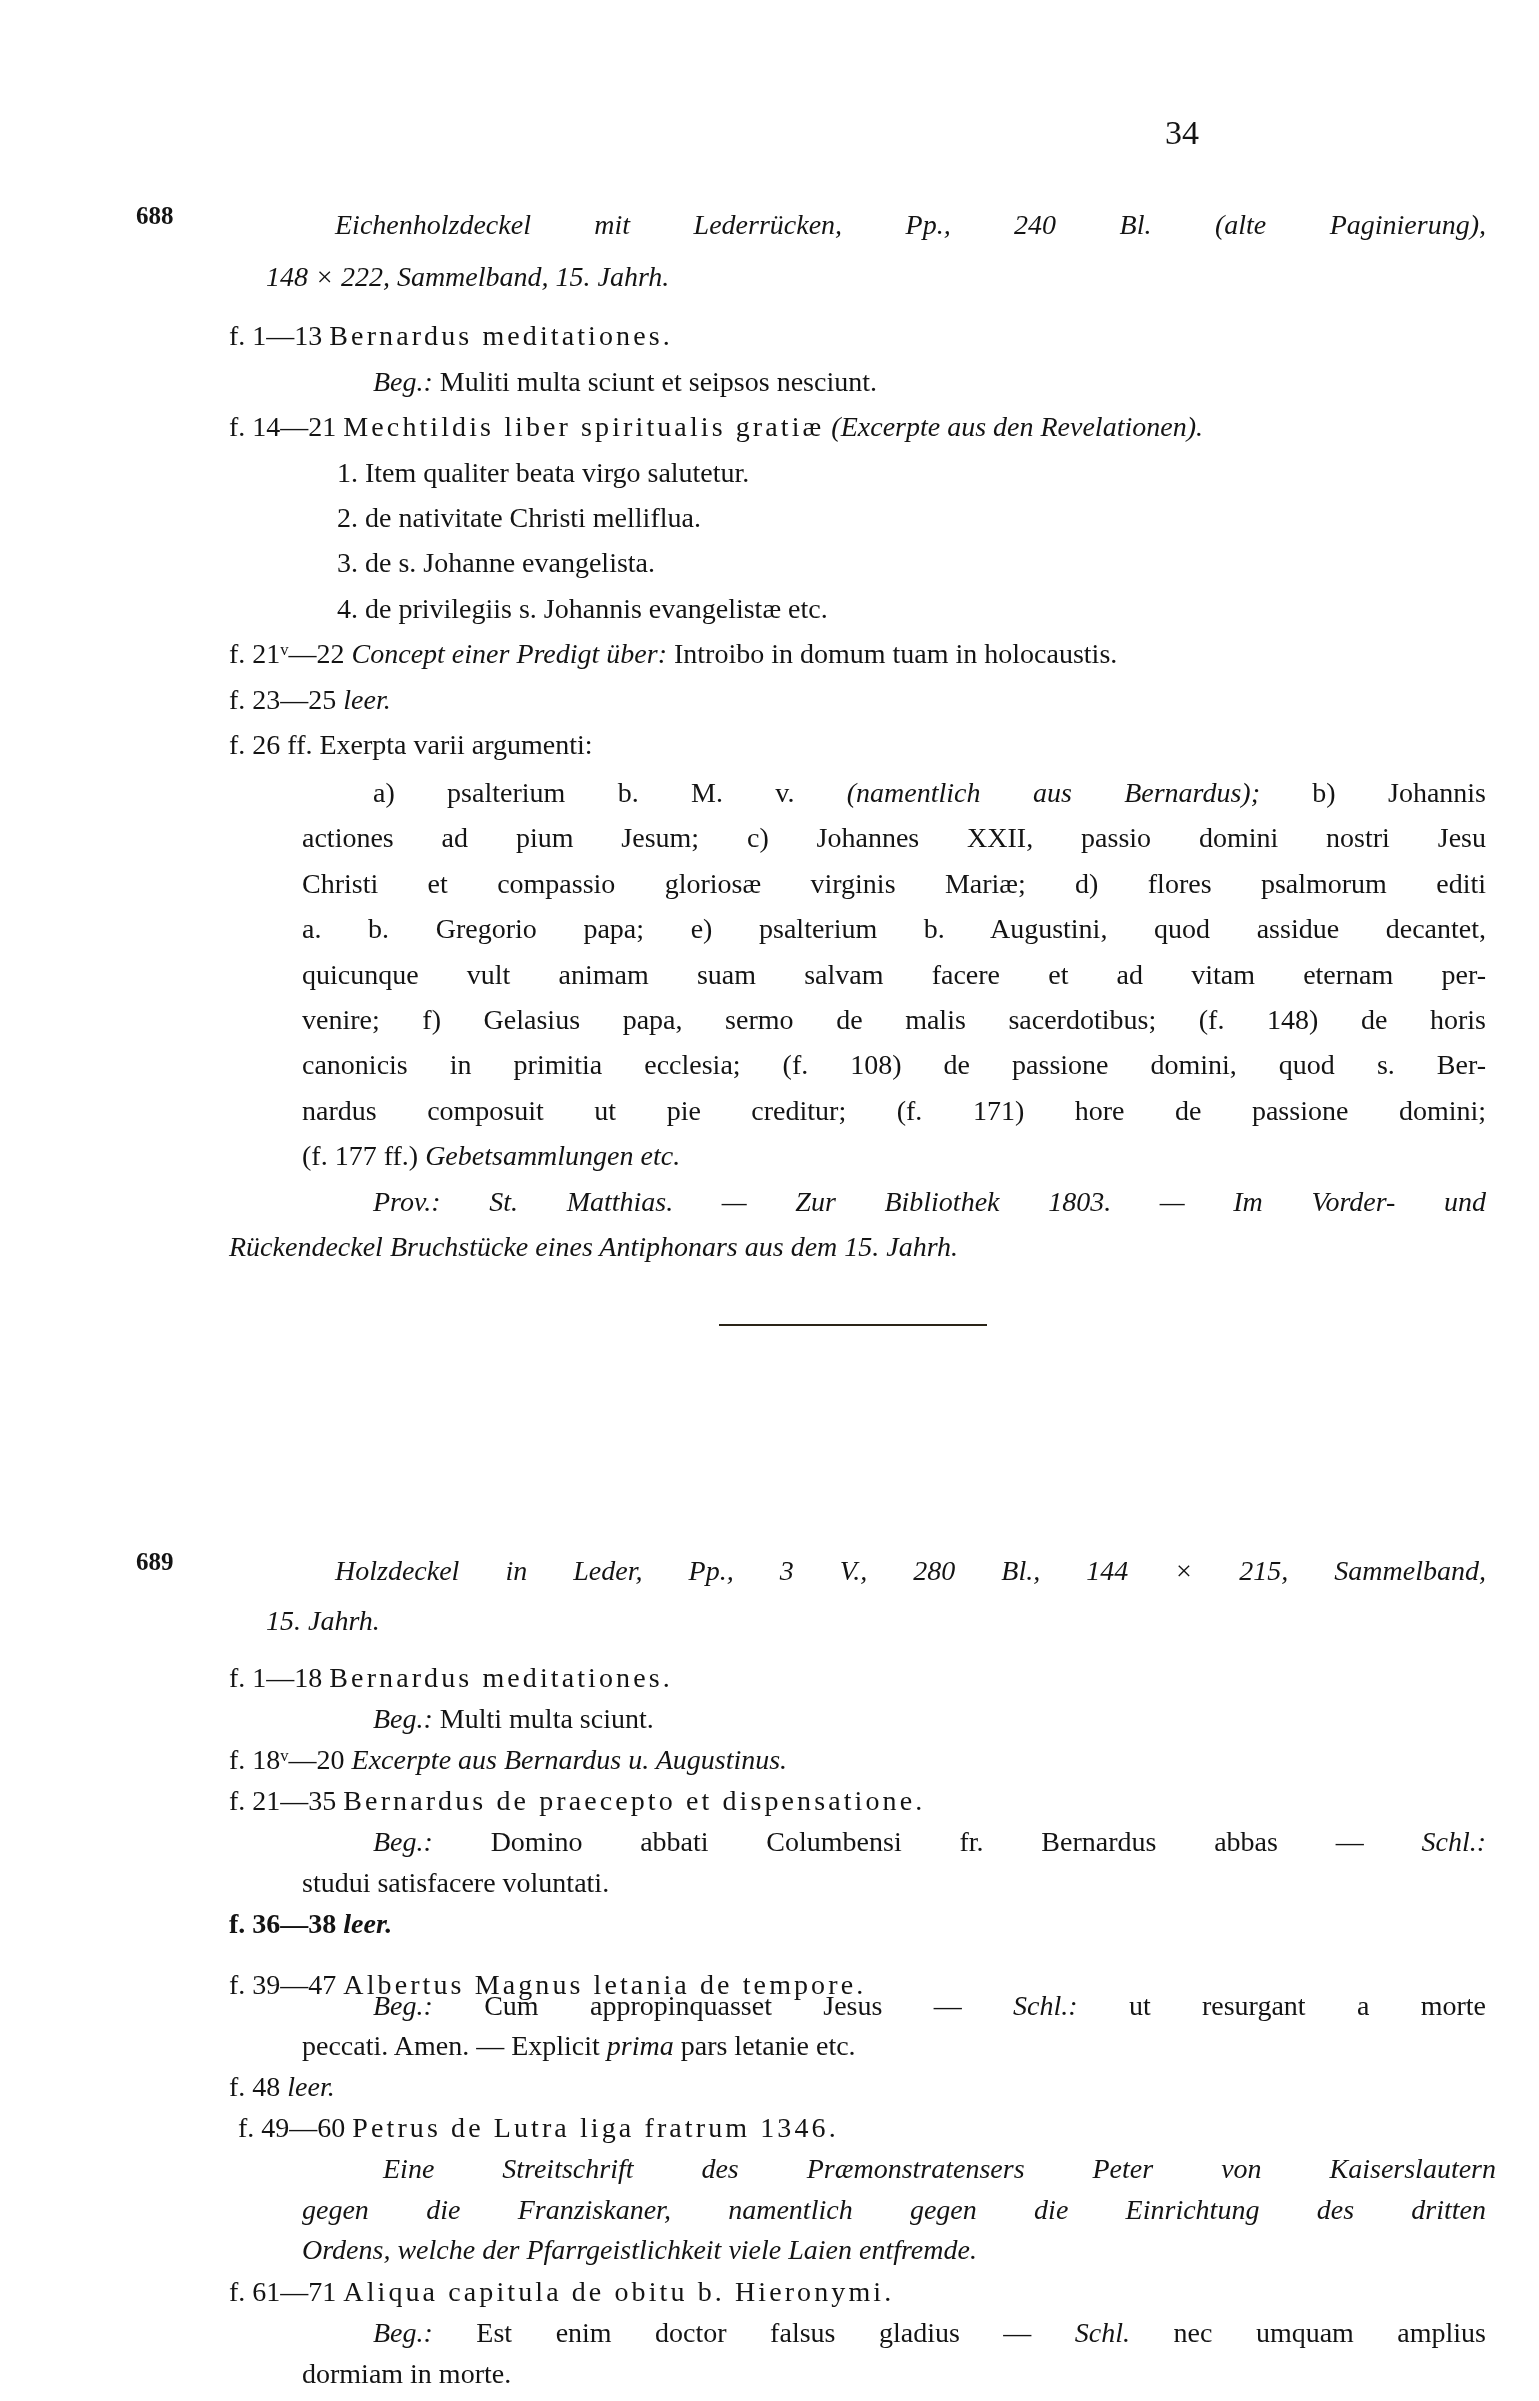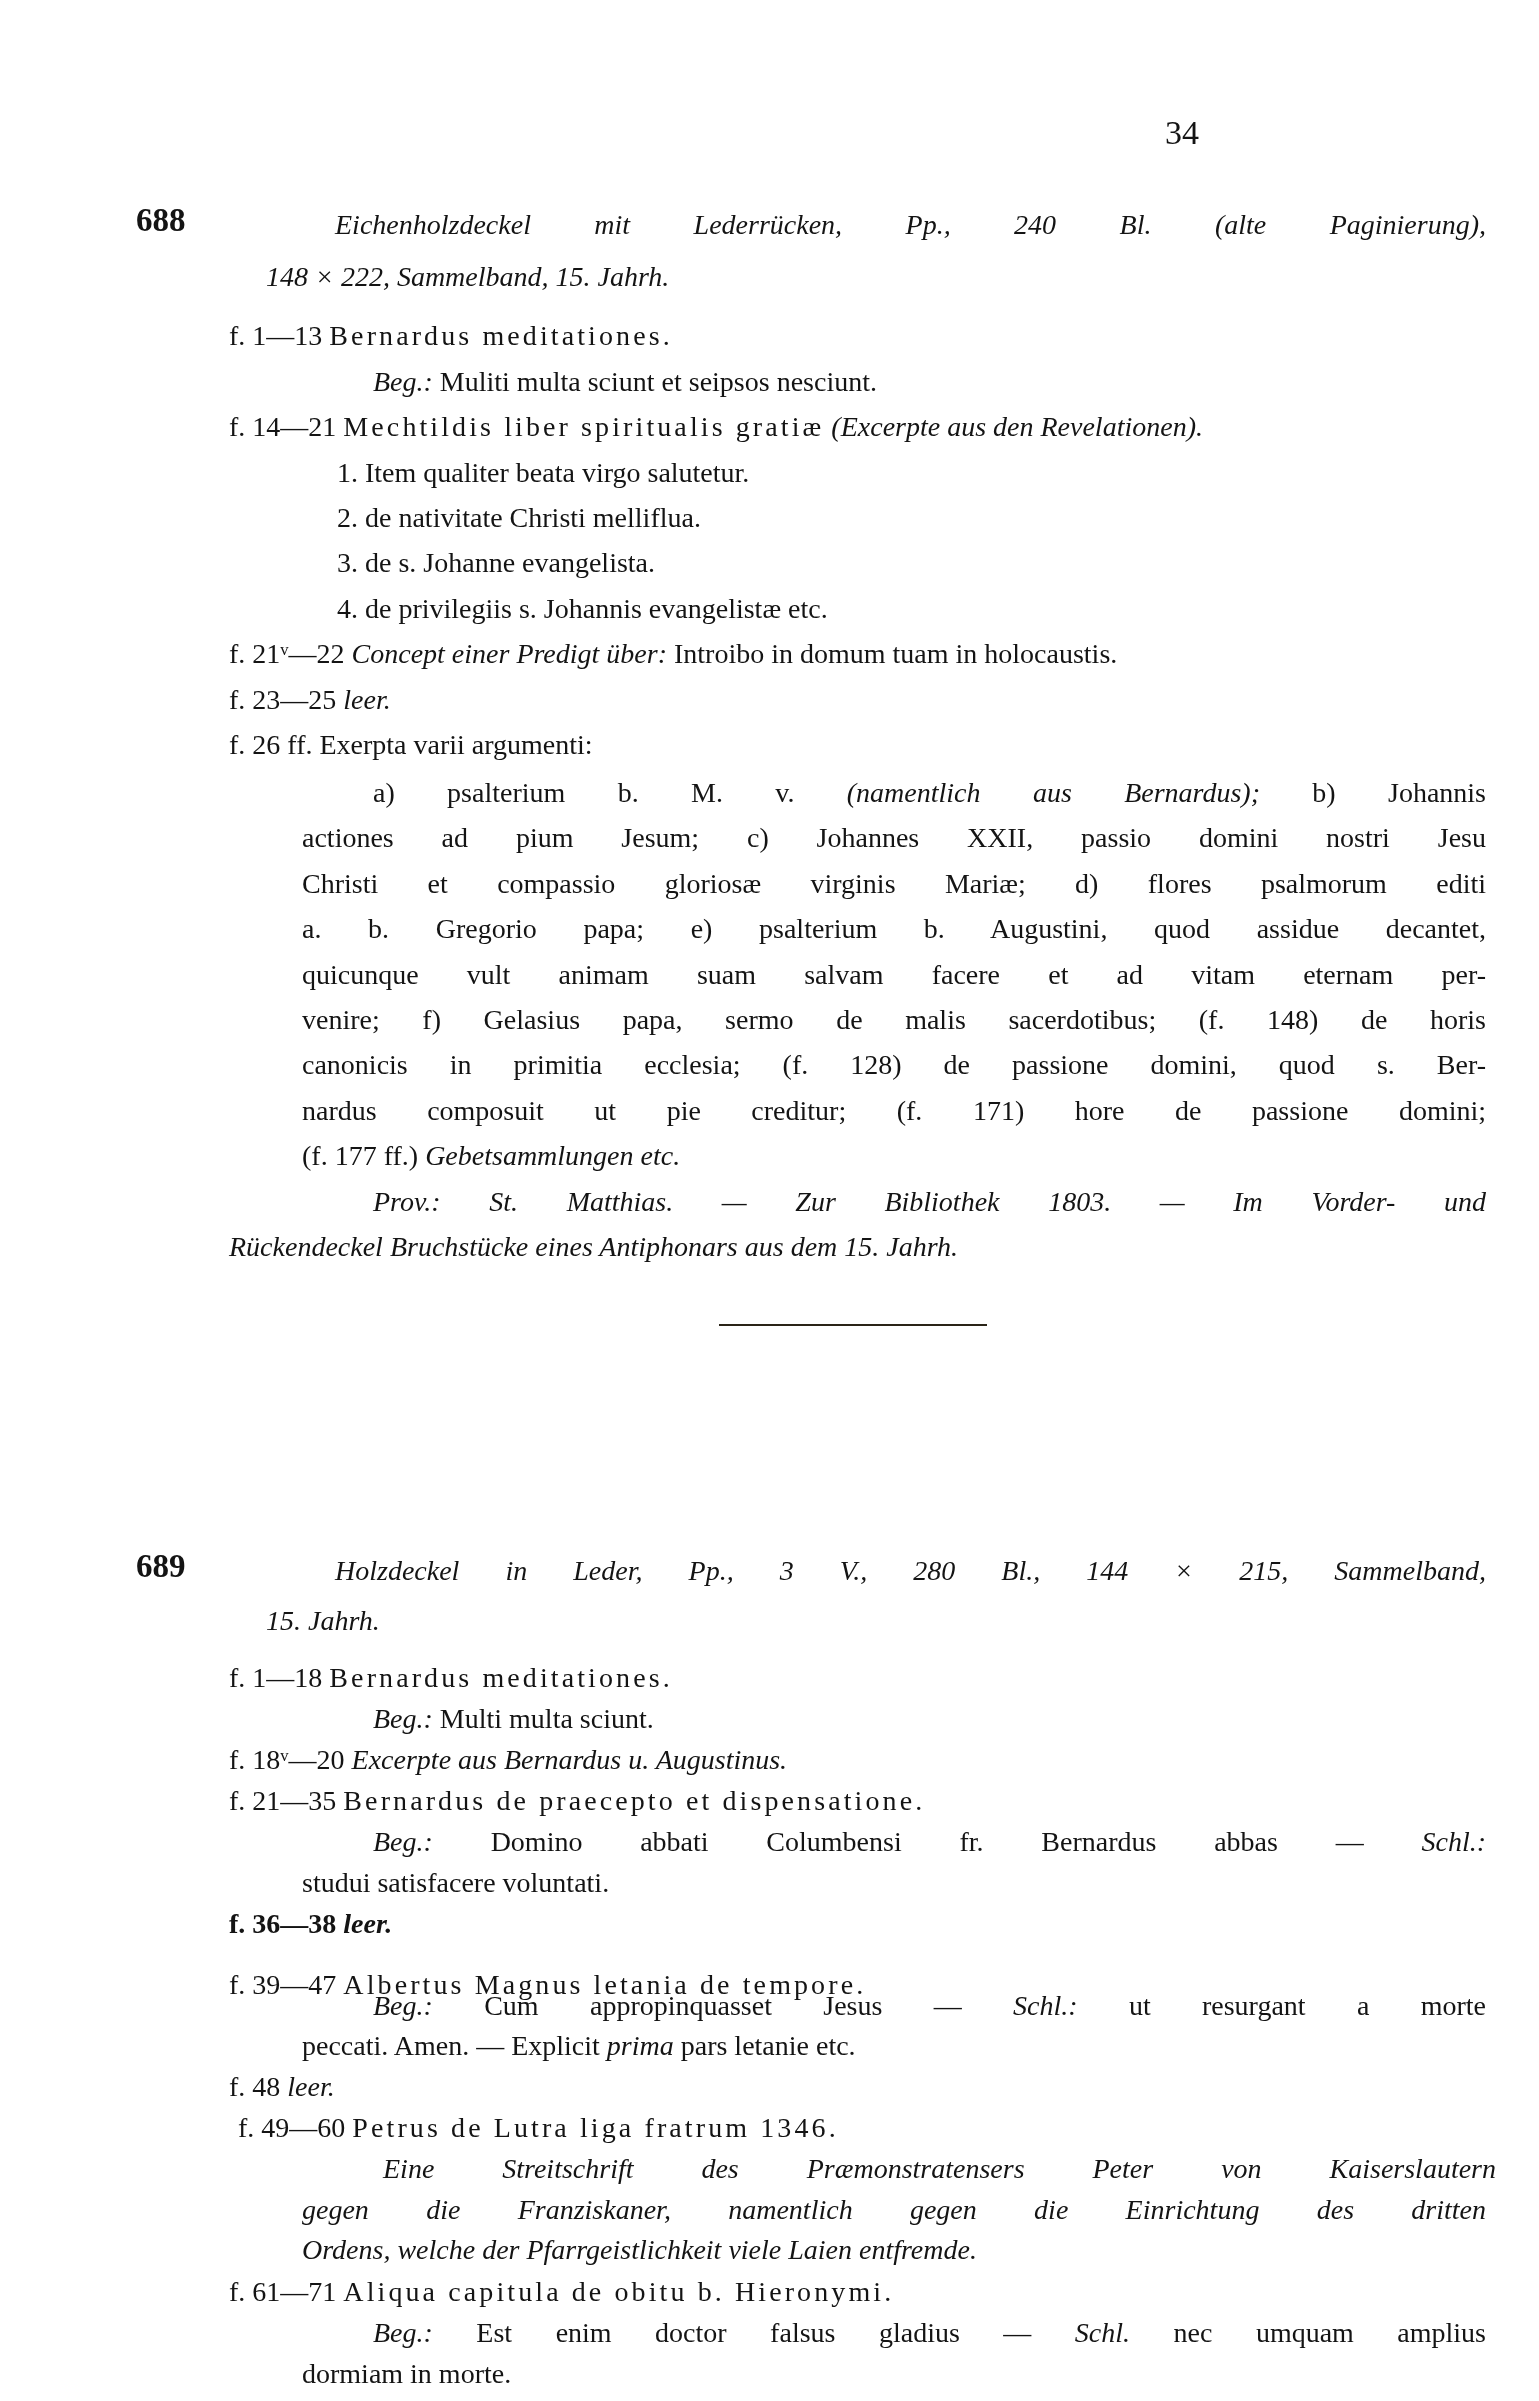--- a/index.html
+++ b/index.html
@@ -1,20 +1,20 @@
 <!DOCTYPE html>
 <html style="font-size:12.3px"><head>
 <meta charset="utf-8">
 <style>
   html, body { margin: 0; padding: 0; background: #ffffff; }
   body { width: 1540px; height: 2401px; position: relative; overflow: hidden;
          font-family: "Liberation Serif", "DejaVu Serif", serif; color: #141414; }
   .page-num { position: absolute; top: 114px; left: 0; width: 1540px; text-align: center;
               padding-left: 824px; box-sizing: border-box; font-size: 34px; }
-  .entry-no { position: absolute; left: 136px; font-size: 33px; font-weight: bold; }
+  .entry-no { position: absolute; left: 136px; font-size: 25px; font-weight: bold; }
   .line { position: absolute; font-size: 28px; line-height: 45px; white-space: nowrap; }
   .just { text-align: justify; text-align-last: justify; white-space: normal; }
   i, .it { font-style: italic; }
   .sp { letter-spacing: 3.1px; }
   .divider { position: absolute; left: 719px; top: 1324px; width: 268px; height: 2.3px; background: #2a2418; }
 </style>
 </head>
 <body>
 
 <div class="page-num">34</div>
@@ -56,21 +56,21 @@
 <div class="line just" style="top:770px; left:373px; width:1113px">
   <span>a) psalterium b. M. v.</span>
   <i>(namentlich aus Bernardus);</i>
   <span>b) Johannis</span>
 </div>
 <div class="line just" style="top:815px; left:302px; width:1184px">actiones ad pium Jesum; c) Johannes XXII, passio domini nostri Jesu</div>
 <div class="line just" style="top:861px; left:302px; width:1184px">Christi et compassio gloriosæ virginis Mariæ; d) flores psalmorum editi</div>
 <div class="line just" style="top:906px; left:302px; width:1184px">a. b. Gregorio papa; e) psalterium b. Augustini, quod assidue decantet,</div>
 <div class="line just" style="top:952px; left:302px; width:1184px">quicunque vult animam suam salvam facere et ad vitam eternam per-</div>
 <div class="line just" style="top:997px; left:302px; width:1184px">venire; f) Gelasius papa, sermo de malis sacerdotibus; (f. 148) de horis</div>
-<div class="line just" style="top:1042px; left:302px; width:1184px">canonicis in primitia ecclesia; (f. 128) de passione domini, quod s. Ber-</div>
+<div class="line just" style="top:1042px; left:302px; width:1184px">canonicis in primitia ecclesia; (f. 108) de passione domini, quod s. Ber-</div>
 <div class="line just" style="top:1088px; left:302px; width:1184px">nardus composuit ut pie creditur; (f. 171) hore de passione domini;</div>
 <div class="line" style="top:1133px; left:302px">
   <span>(f. 177 ff.)</span>
   <i>Gebetsammlungen etc.</i>
 </div>
 <div class="line just it" style="top:1179px; left:373px; width:1113px">Prov.: St. Matthias. — Zur Bibliothek 1803. — Im Vorder- und</div>
 <div class="line it" style="top:1224px; left:229px">Rückendeckel Bruchstücke eines Antiphonars aus dem 15. Jahrh.</div>
 
 <div class="divider"></div>
 

